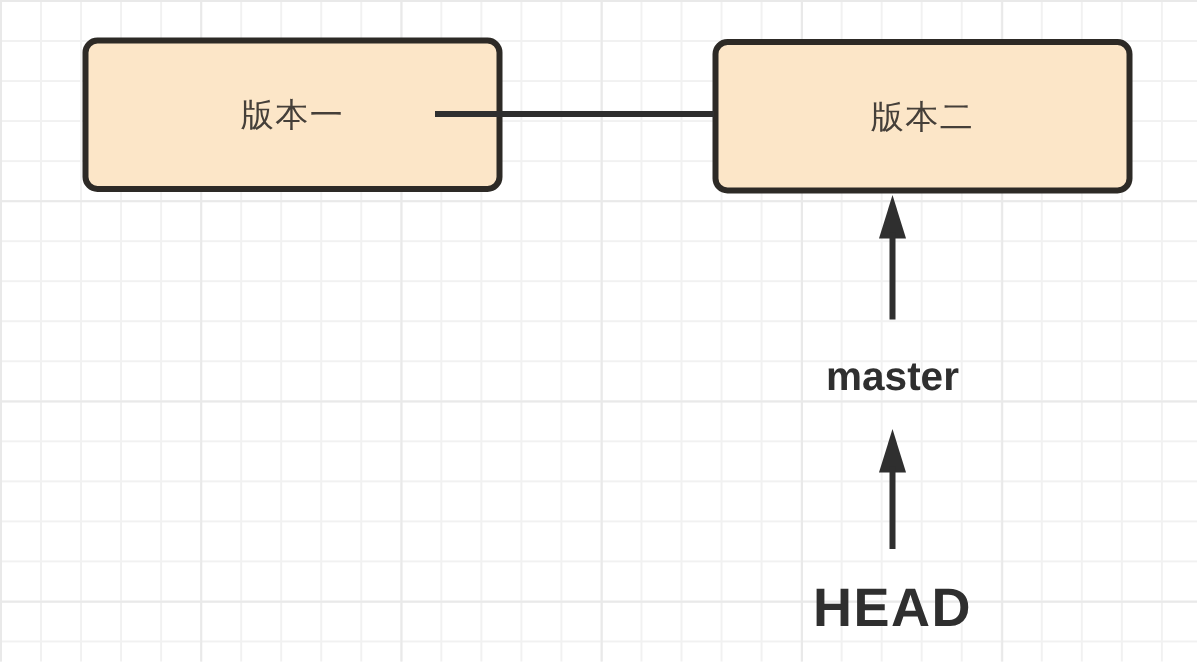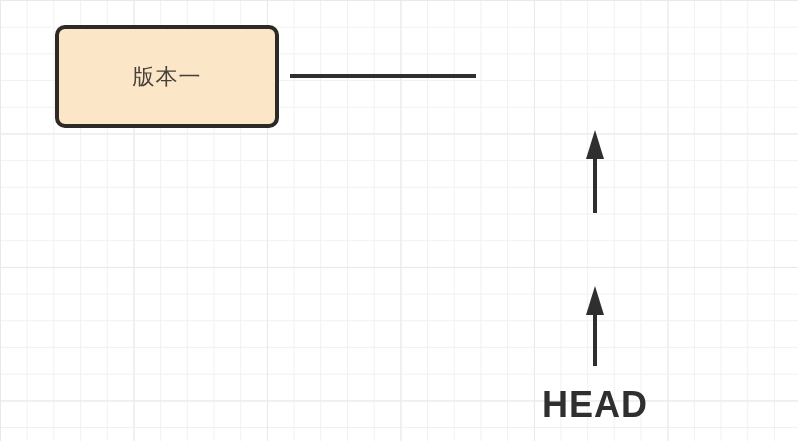--- a/index.html
+++ b/index.html
@@ -16,21 +16,21 @@
       linear-gradient(to right, var(--grid_strong, #e9e9e9) 1px, transparent 1px),
       linear-gradient(to bottom, var(--grid_strong, #e9e9e9) 1px, transparent 1px),
       linear-gradient(to right, var(--grid, #f1f1f1) 1px, transparent 1px),
       linear-gradient(to bottom, var(--grid, #f1f1f1) 1px, transparent 1px);
     background-size: 133.5px 133.5px, 133.5px 133.5px, 26.7px 26.7px, 26.7px 26.7px;
     overflow: hidden;
   }
   .node {
     position: absolute;
     box-sizing: border-box;
-    width: 224px;
+    width: 280px;
     height: 103px;
     background: var(--node_fill, #fce6c8);
     border: 4px solid var(--node_border, #2d2a26);
     border-radius: 10px;
     display: flex;
     align-items: center;
     justify-content: center;
     font-size: 22px;
     letter-spacing: 1px;
     color: var(--node_text, #453f39);
@@ -64,28 +64,32 @@
 </style>
 </head>
 <body>
 
 <div class="canvas">
 
   <div class="node node-1">
     <span>版本一</span>
   </div>
 
+  <div class="node node-2">
+    <span>版本二</span>
+  </div>
 
   <div class="connector"></div>
 
   <svg class="arrow arrow-master" width="22" height="84" viewBox="0 0 22 84" aria-hidden="true">
     <polygon points="11,0 2,29 20,29" fill="#2f2f2f"></polygon>
     <rect x="9" y="25" width="4" height="58" fill="#2f2f2f"></rect>
   </svg>
 
+  <div class="ptr-label label-master">master</div>
 
   <svg class="arrow arrow-head" width="22" height="80" viewBox="0 0 22 80" aria-hidden="true">
     <polygon points="11,0 2,29 20,29" fill="#2f2f2f"></polygon>
     <rect x="9" y="25" width="4" height="55" fill="#2f2f2f"></rect>
   </svg>
 
   <div class="ptr-label label-head">HEAD</div>
 
 </div>
 

